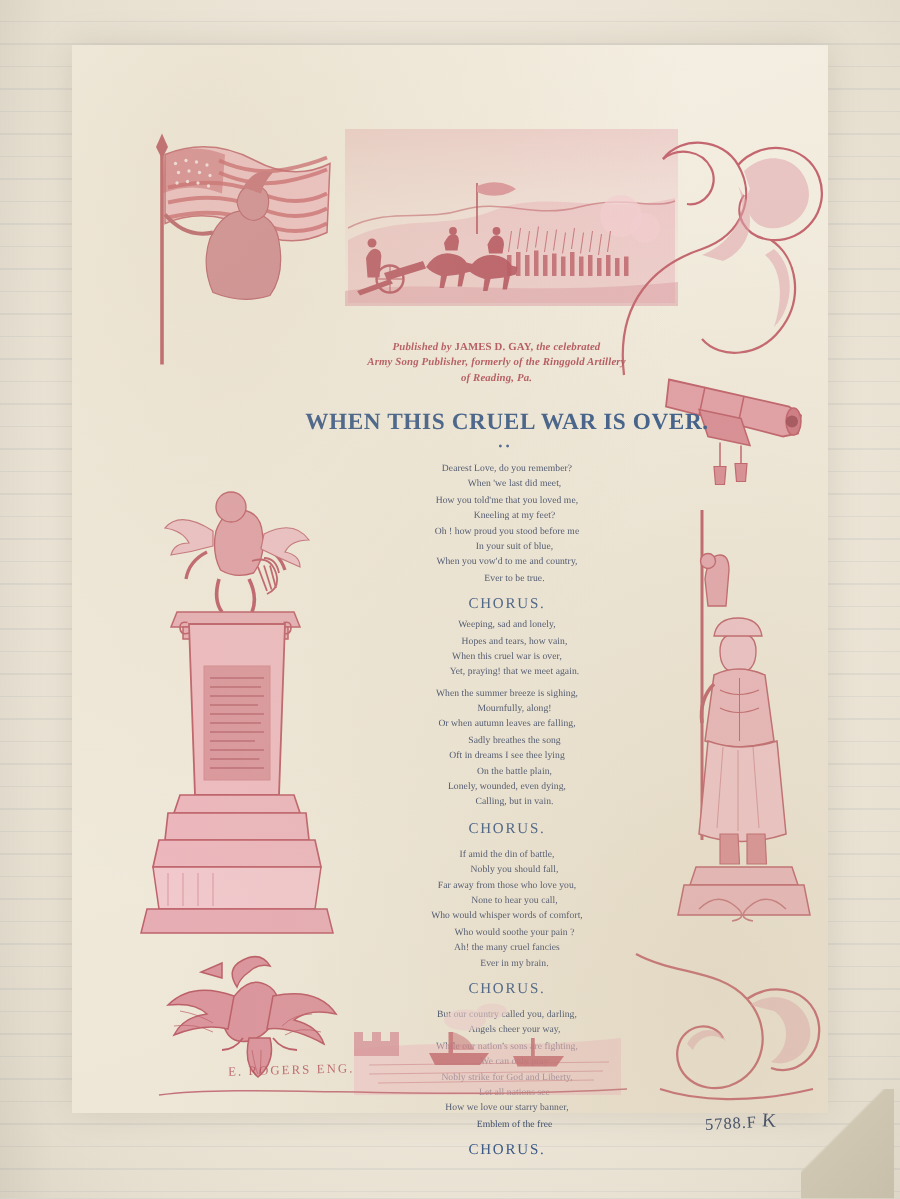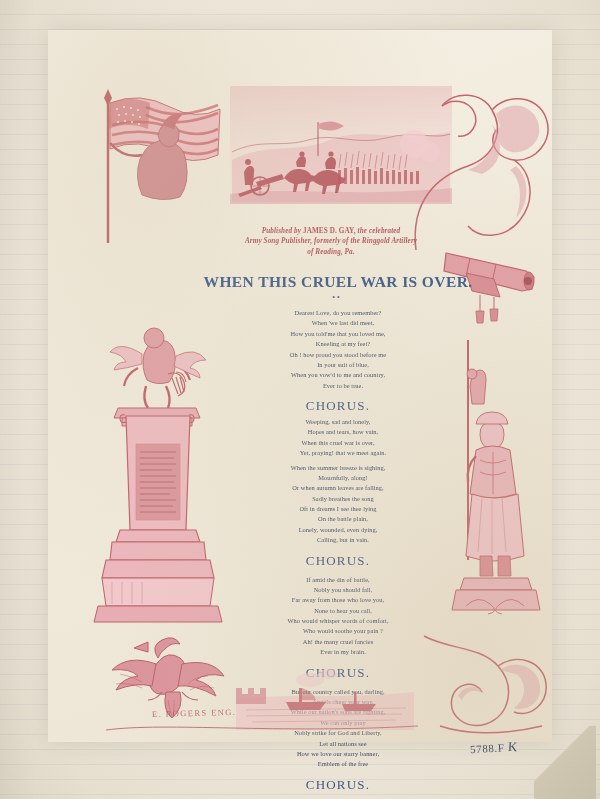--- a/index.html
+++ b/index.html
@@ -120,21 +120,21 @@
     color: #3f4d6b;
     font-family: "Liberation Serif", serif;
     font-size: 6.4px;
     line-height: 1.62;
     letter-spacing: .05px;
   }
   .lyrics .ln { white-space: nowrap; }
   .lyrics .ind1 { padding-left: 10px; }
   .lyrics .chorus {
     margin: 3px 0 1px 0;
-    font-size: 13px;
+    font-size: 10px;
     letter-spacing: 1.2px;
     color: #3c5a85;
   }
   .lyrics .verse { margin-bottom: 4px; }
 
   
   .cannon { position: absolute; left: 392px; top: 215px; width: 104px; height: 86px; }
   .scrollTop { position: absolute; left: 360px; top: 50px; width: 150px; height: 180px; }
   .soldier { position: absolute; left: 398px; top: 300px; width: 96px; height: 300px; }
   .scrollBottom { position: absolute; left: 372px; top: 600px; width: 130px; height: 110px; }

